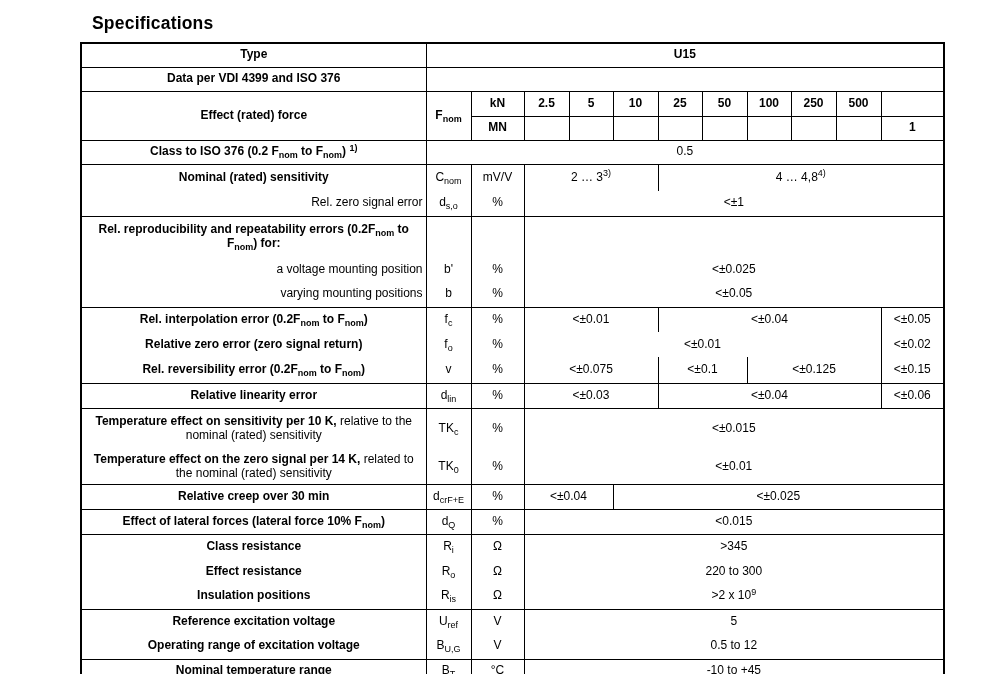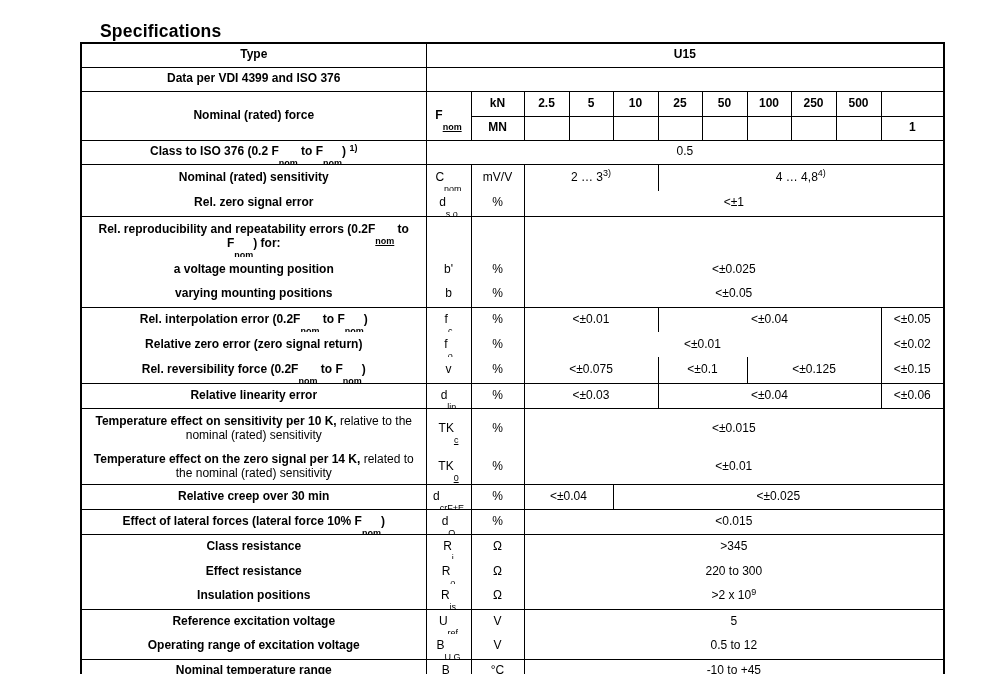--- a/index.html
+++ b/index.html
@@ -7,46 +7,46 @@
     margin: 0; padding: 0;
     width: 1004px; height: 674px;
     background: #ffffff;
     overflow: hidden;
     font-family: "Liberation Sans", sans-serif;
     color: #000;
   }
   .page { position: relative; width: 1004px; height: 674px; overflow: hidden; background: #fff; }
   h1.title {
     position: absolute; left: 84px; top: 5px;
-    margin: 16px; font-size: 17.5px; font-weight: bold; letter-spacing: 0.2px;
+    margin: 8px; font-size: 17.5px; font-weight: bold; letter-spacing: 0.2px;
   }
   table.spec {
     position: absolute; left: 80px; top: 42px;
     width: 864px;
     border-collapse: collapse;
     table-layout: fixed;
     border: 2px solid #000;
   }
   table.spec td {
     border-right: 1.5px solid #000;
     border-bottom: 1.5px solid #000;
     border-left: none; border-top: none;
     font-size: 12px;
     padding: 1px 3px;
     vertical-align: middle;
     overflow: hidden;
     line-height: 1.15;
   }
   tr.nb td { border-bottom: none; }
   td.lbl { text-align: center; padding-left: 13px; font-weight: bold; }
-  td.slbl { text-align: center; padding-left: 25px; font-weight: 700; }
+  td.slbl { text-align: right; padding-left: 25px; font-weight: 400; }
   td.c { text-align: center; }
   td.b, .b { font-weight: bold; }
   td.vt { vertical-align: top; padding-top: 4px; }
-  sub { font-size: 9px; vertical-align: baseline; position: relative; top: 11px; line-height: 0; text-decoration: underline; }
+  sub { font-size: 9px; vertical-align: baseline; position: relative; top: 3px; line-height: 0; }
   sup { font-size: 9px; vertical-align: baseline; position: relative; top: -4.5px; line-height: 0; }
   .rw { font-weight: 400; }
 </style>
 </head>
 <body>
 
 <div class="page">
   <h1 class="title">Specifications</h1>
 
   <table class="spec">
@@ -70,21 +70,21 @@
       <td class="lbl"><span>Type</span></td>
       <td class="c b" colspan="11">U15</td>
     </tr>
 
     <tr style="height:24px">
       <td class="lbl"><span>Data per VDI 4399 and ISO 376</span></td>
       <td class="c" colspan="11"></td>
     </tr>
 
     <tr style="height:25px">
-      <td class="lbl vt" rowspan="2"><span>Nominal (rated) force</span></td>
+      <td class="lbl vt" rowspan="2"><span>Effect (rated) force</span></td>
       <td class="c b vt" rowspan="2"><span>F</span><sub>nom</sub></td>
       <td class="c b">kN</td>
       <td class="c b">2.5</td>
       <td class="c b">5</td>
       <td class="c b">10</td>
       <td class="c b">25</td>
       <td class="c b">50</td>
       <td class="c b">100</td>
       <td class="c b">250</td>
       <td class="c b">500</td>
@@ -156,21 +156,21 @@
 
     <tr class="nb" style="height:25px">
       <td class="lbl"><span>Relative zero error (zero signal return)</span></td>
       <td class="c"><span>f</span><sub>o</sub></td>
       <td class="c">%</td>
       <td class="c" colspan="8">&lt;±0.01</td>
       <td class="c">&lt;±0.02</td>
     </tr>
 
     <tr style="height:26px">
-      <td class="lbl"><span>Rel. reversibility force (0.2F</span><sub>nom</sub><span> to F</span><sub>nom</sub><span>)</span></td>
+      <td class="lbl"><span>Rel. reversibility error (0.2F</span><sub>nom</sub><span> to F</span><sub>nom</sub><span>)</span></td>
       <td class="c"><span>v</span></td>
       <td class="c">%</td>
       <td class="c" colspan="3">&lt;±0.075</td>
       <td class="c" colspan="2">&lt;±0.1</td>
       <td class="c" colspan="3">&lt;±0.125</td>
       <td class="c">&lt;±0.15</td>
     </tr>
 
     <tr style="height:25px">
       <td class="lbl"><span>Relative linearity error</span></td>

